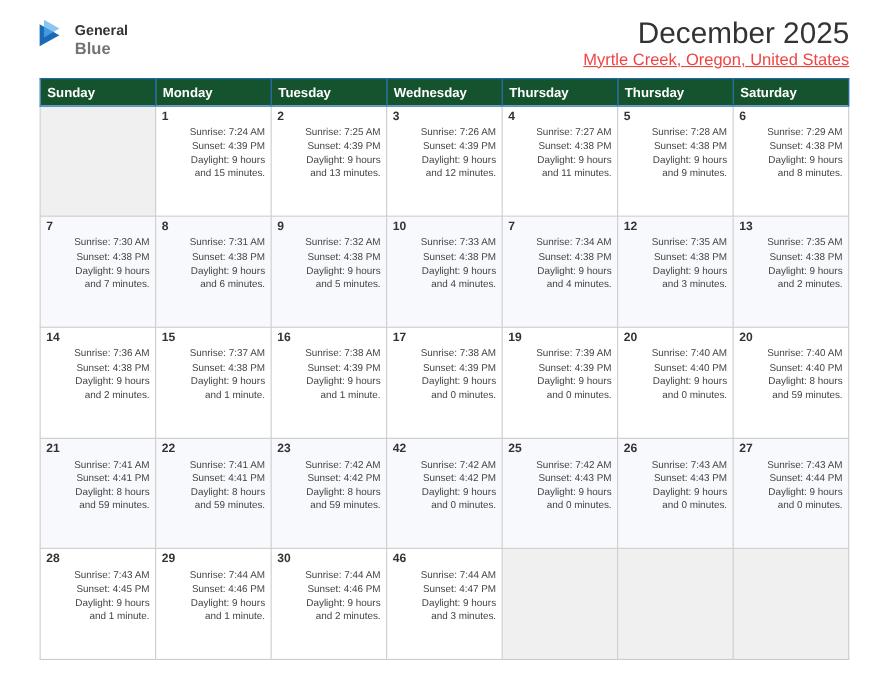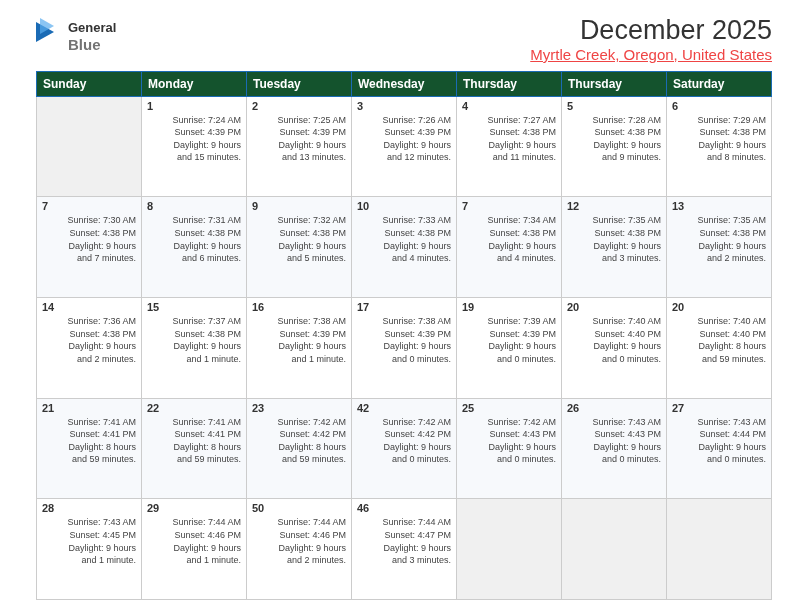--- a/index.html
+++ b/index.html
@@ -237,21 +237,21 @@
         <tr>
           <td data-name="calendar-cell">
             <span class="day-num" data-name="day-number">28</span>
             <div class="day-info" data-name="day-info">Sunrise: 7:43 AM<br>Sunset: 4:45 PM<br>Daylight: 9 hours<br>and 1 minute.</div>
           </td>
           <td data-name="calendar-cell">
             <span class="day-num" data-name="day-number">29</span>
             <div class="day-info" data-name="day-info">Sunrise: 7:44 AM<br>Sunset: 4:46 PM<br>Daylight: 9 hours<br>and 1 minute.</div>
           </td>
           <td data-name="calendar-cell">
-            <span class="day-num" data-name="day-number">50</span>
+            <span class="day-num" data-name="day-number">30</span>
             <div class="day-info" data-name="day-info">Sunrise: 7:44 AM<br>Sunset: 4:46 PM<br>Daylight: 9 hours<br>and 2 minutes.</div>
           </td>
           <td data-name="calendar-cell">
             <span class="day-num" data-name="day-number">46</span>
             <div class="day-info" data-name="day-info">Sunrise: 7:44 AM<br>Sunset: 4:47 PM<br>Daylight: 9 hours<br>and 3 minutes.</div>
           </td>
           <td data-name="calendar-cell" class="empty-cell"></td>
           <td data-name="calendar-cell" class="empty-cell"></td>
           <td data-name="calendar-cell" class="empty-cell"></td>
         </tr>

